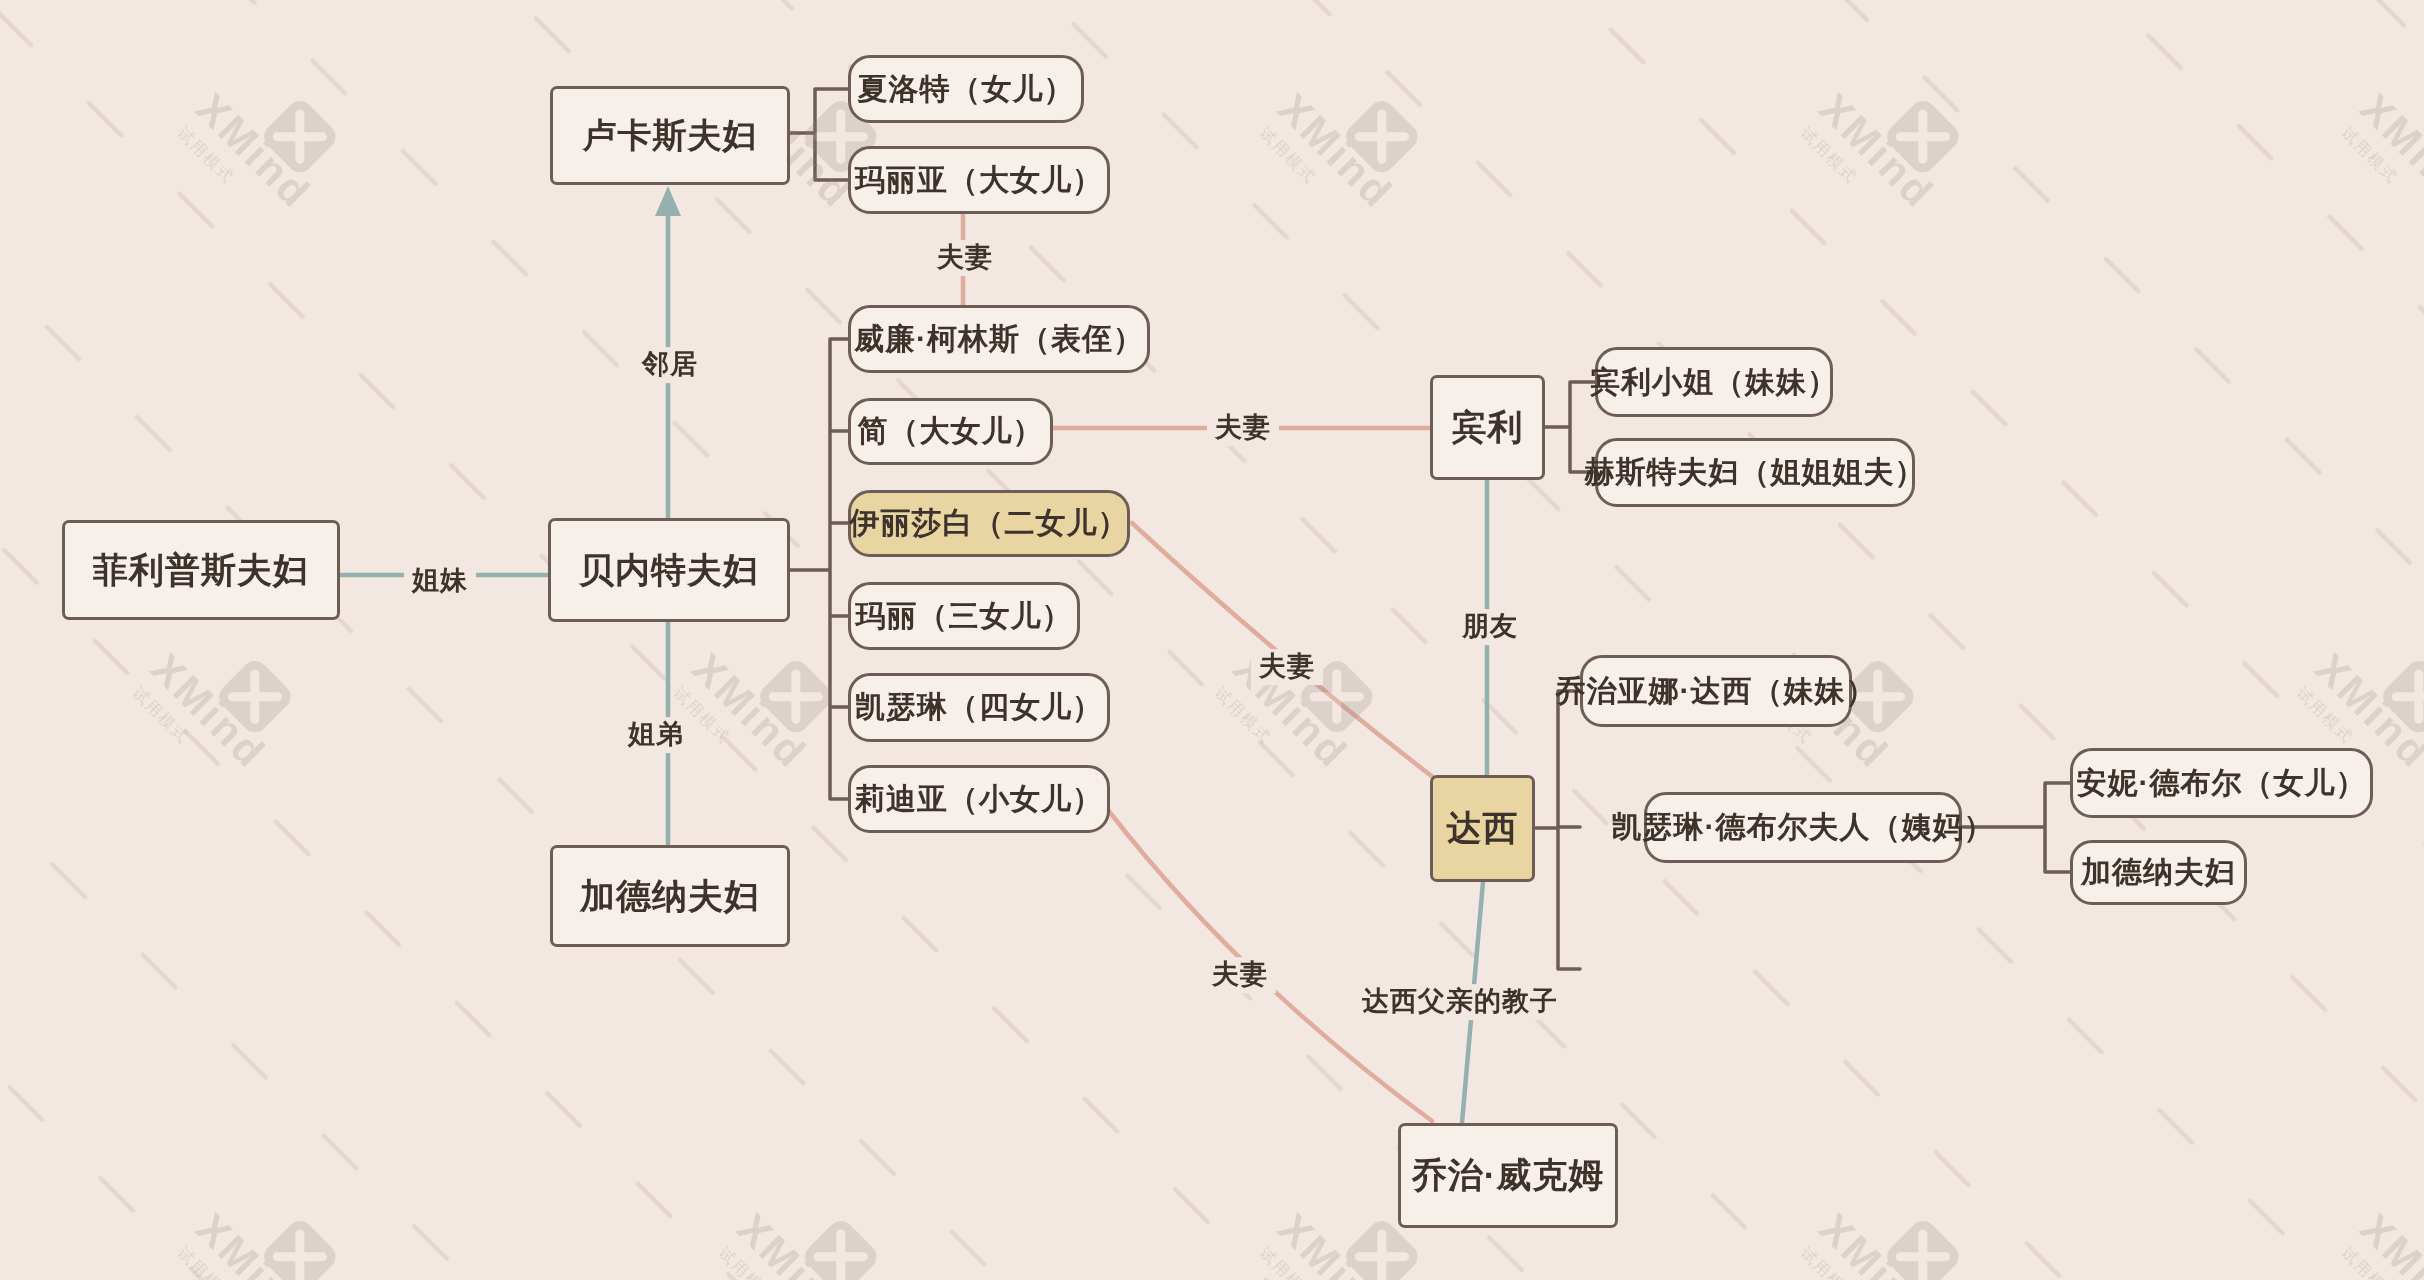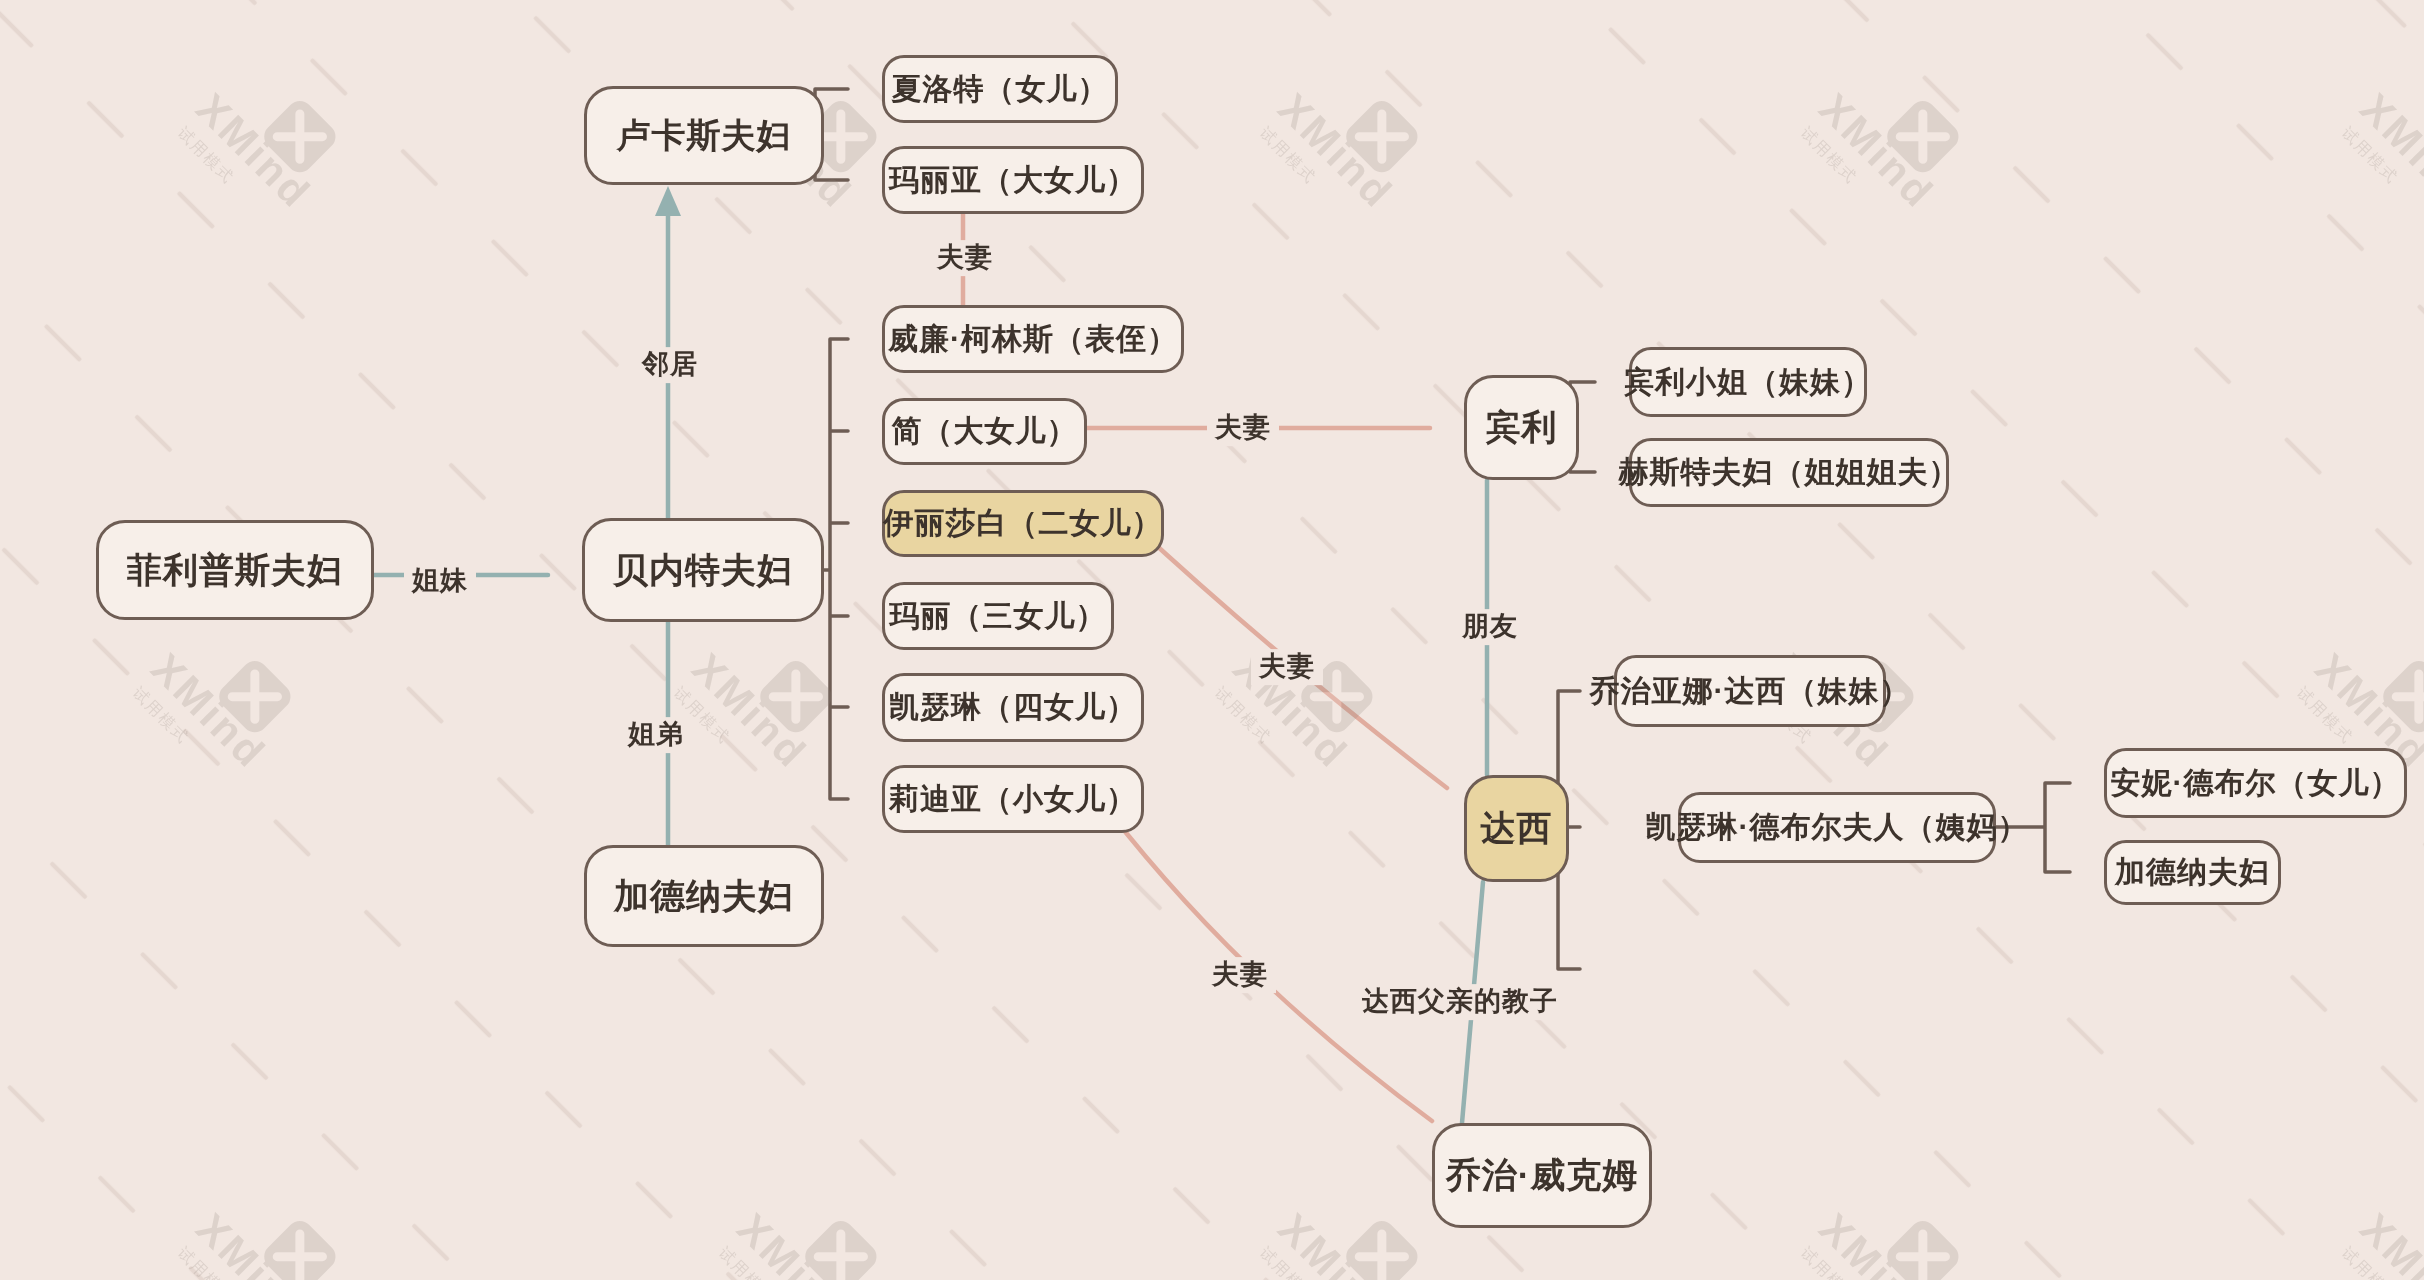--- a/index.html
+++ b/index.html
@@ -8,23 +8,23 @@
     background:#f2e7e1;
     font-family:"Liberation Sans", sans-serif;
     color:#3d332c;
   }
   #wires{position:absolute;left:0;top:0;width:2424px;height:1280px;}
   .topic{
     position:absolute;box-sizing:border-box;
     background:#f7efe9;border:3.5px solid #6e5d54;border-radius:22px;
     display:flex;align-items:center;justify-content:center;
     font-size:30px;font-weight:600;color:#3d332c;
-    white-space:nowrap;letter-spacing:1px;margin-left:34px;
+    white-space:nowrap;letter-spacing:1px;
   }
-  .topic.lg{font-size:35px;border-radius:29px;}
+  .topic.lg{font-size:35px;border-radius:7px;}
   .topic.hl{background:#e9d5a1;}
   .edge-label{
     position:absolute;transform:translate(-50%,-50%);
     background:#f2e7e1;color:#3d332c;
     font-size:27px;font-weight:600;line-height:1.25;
     padding:1px 8px;white-space:nowrap;letter-spacing:1px;
   }
 </style>
 </head>
 <body>

